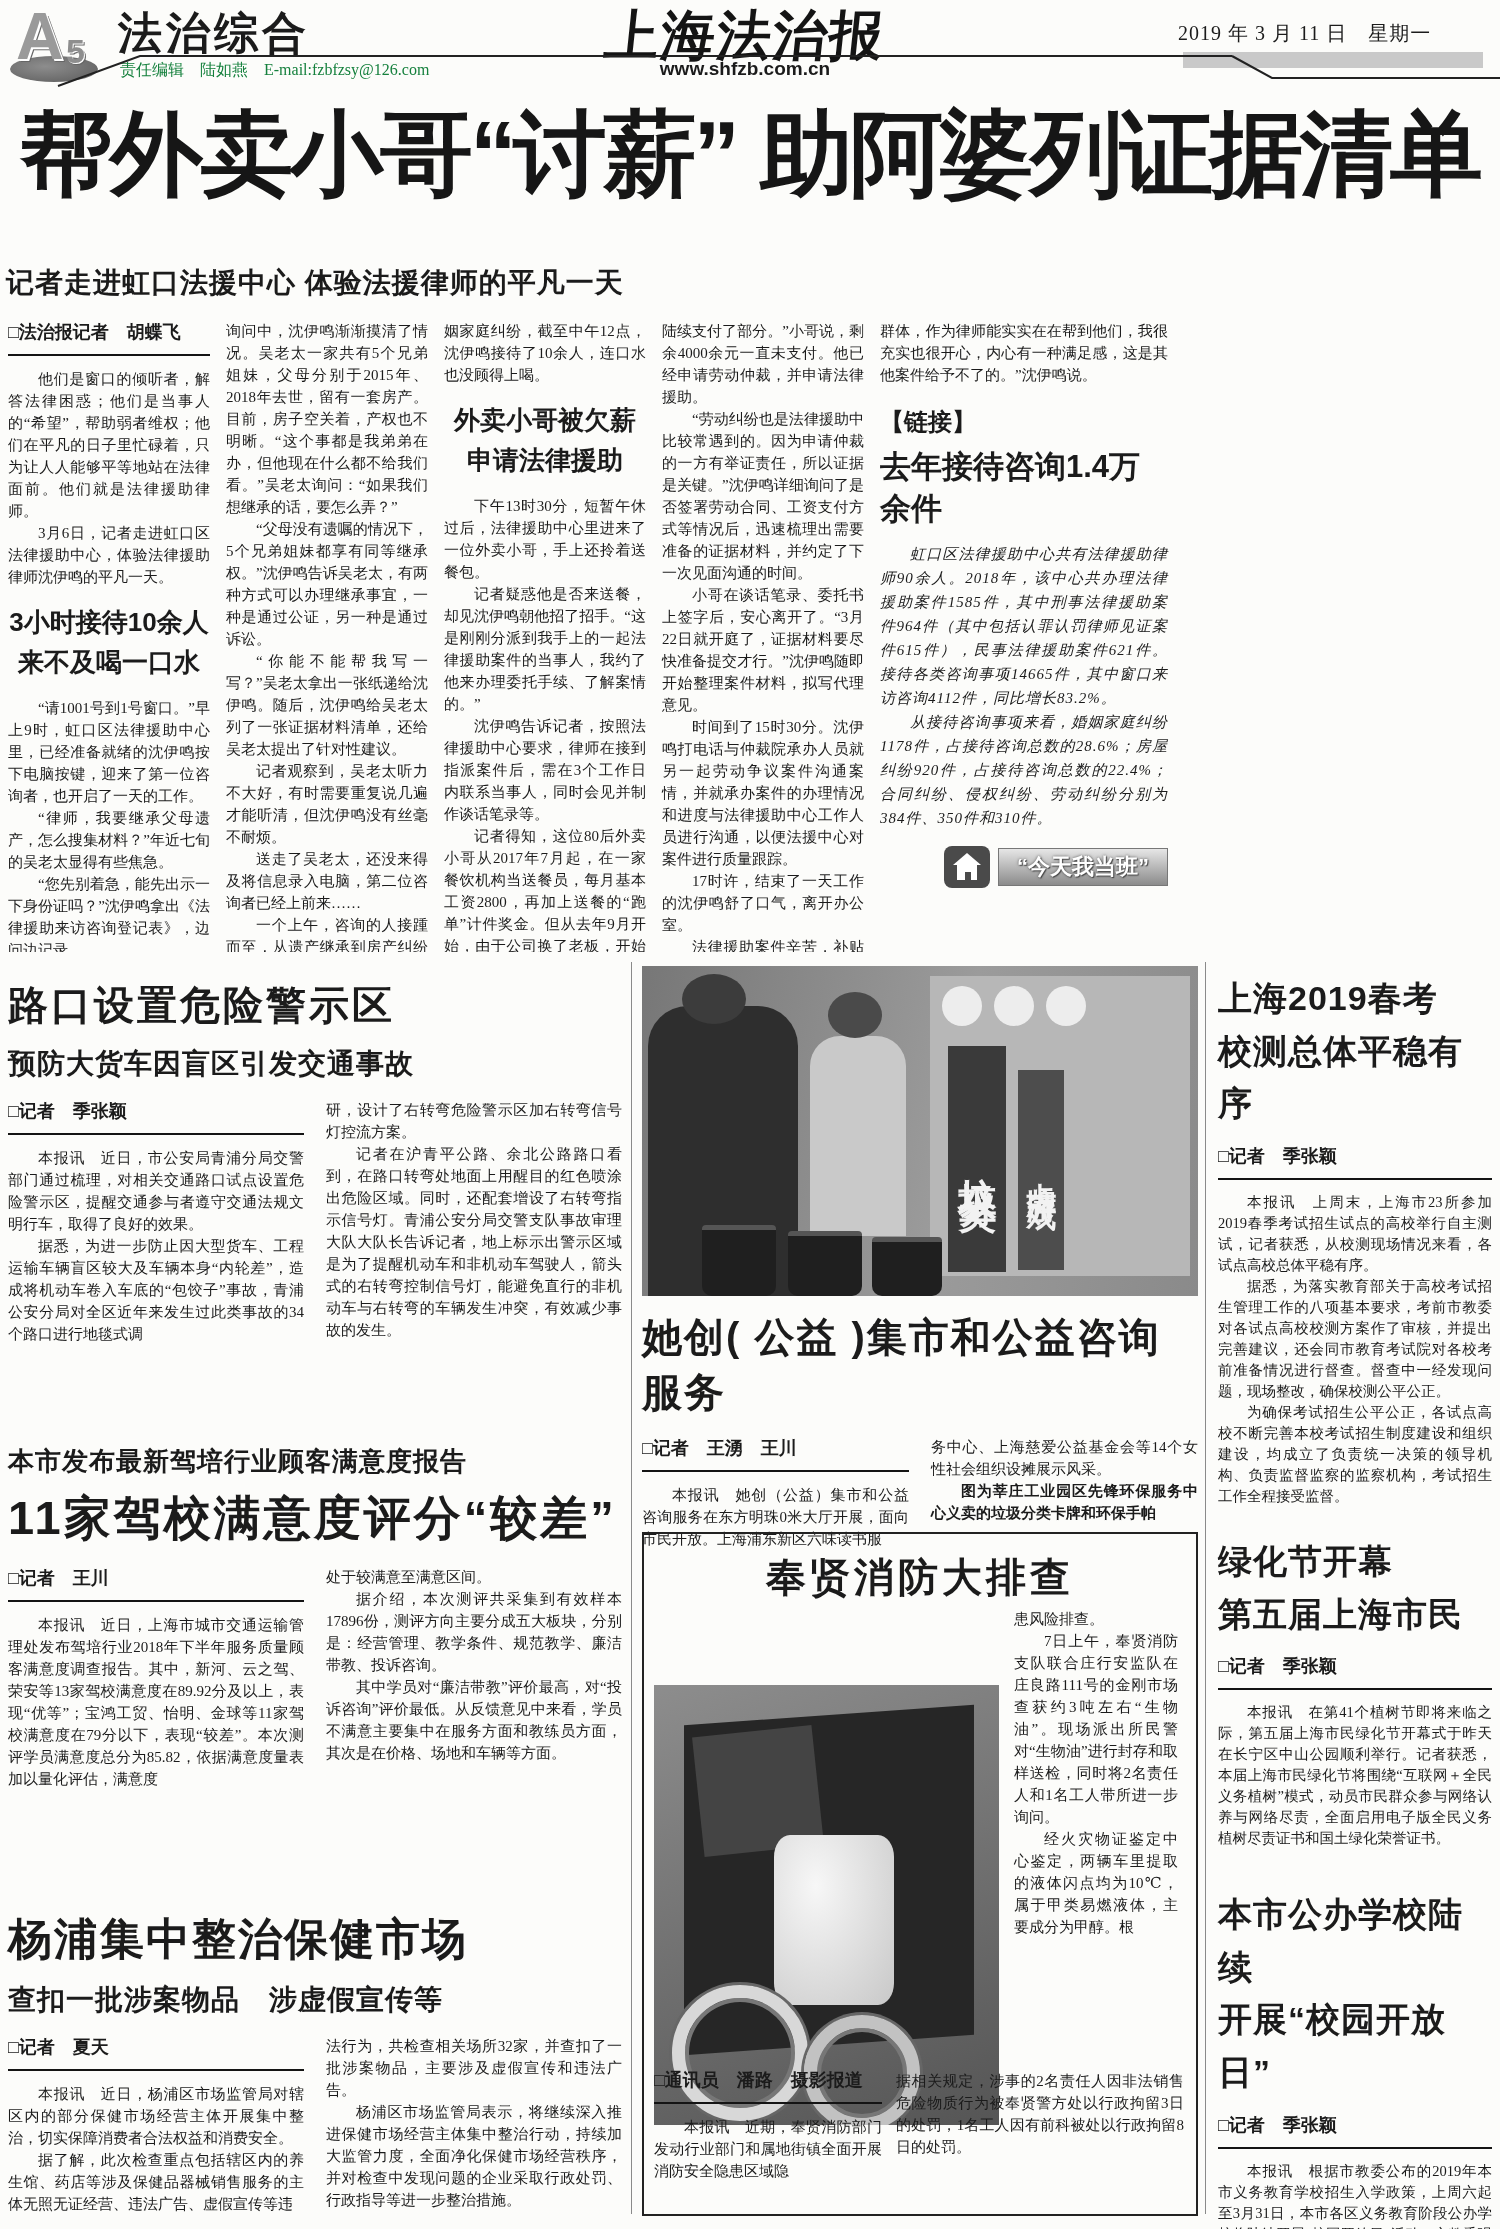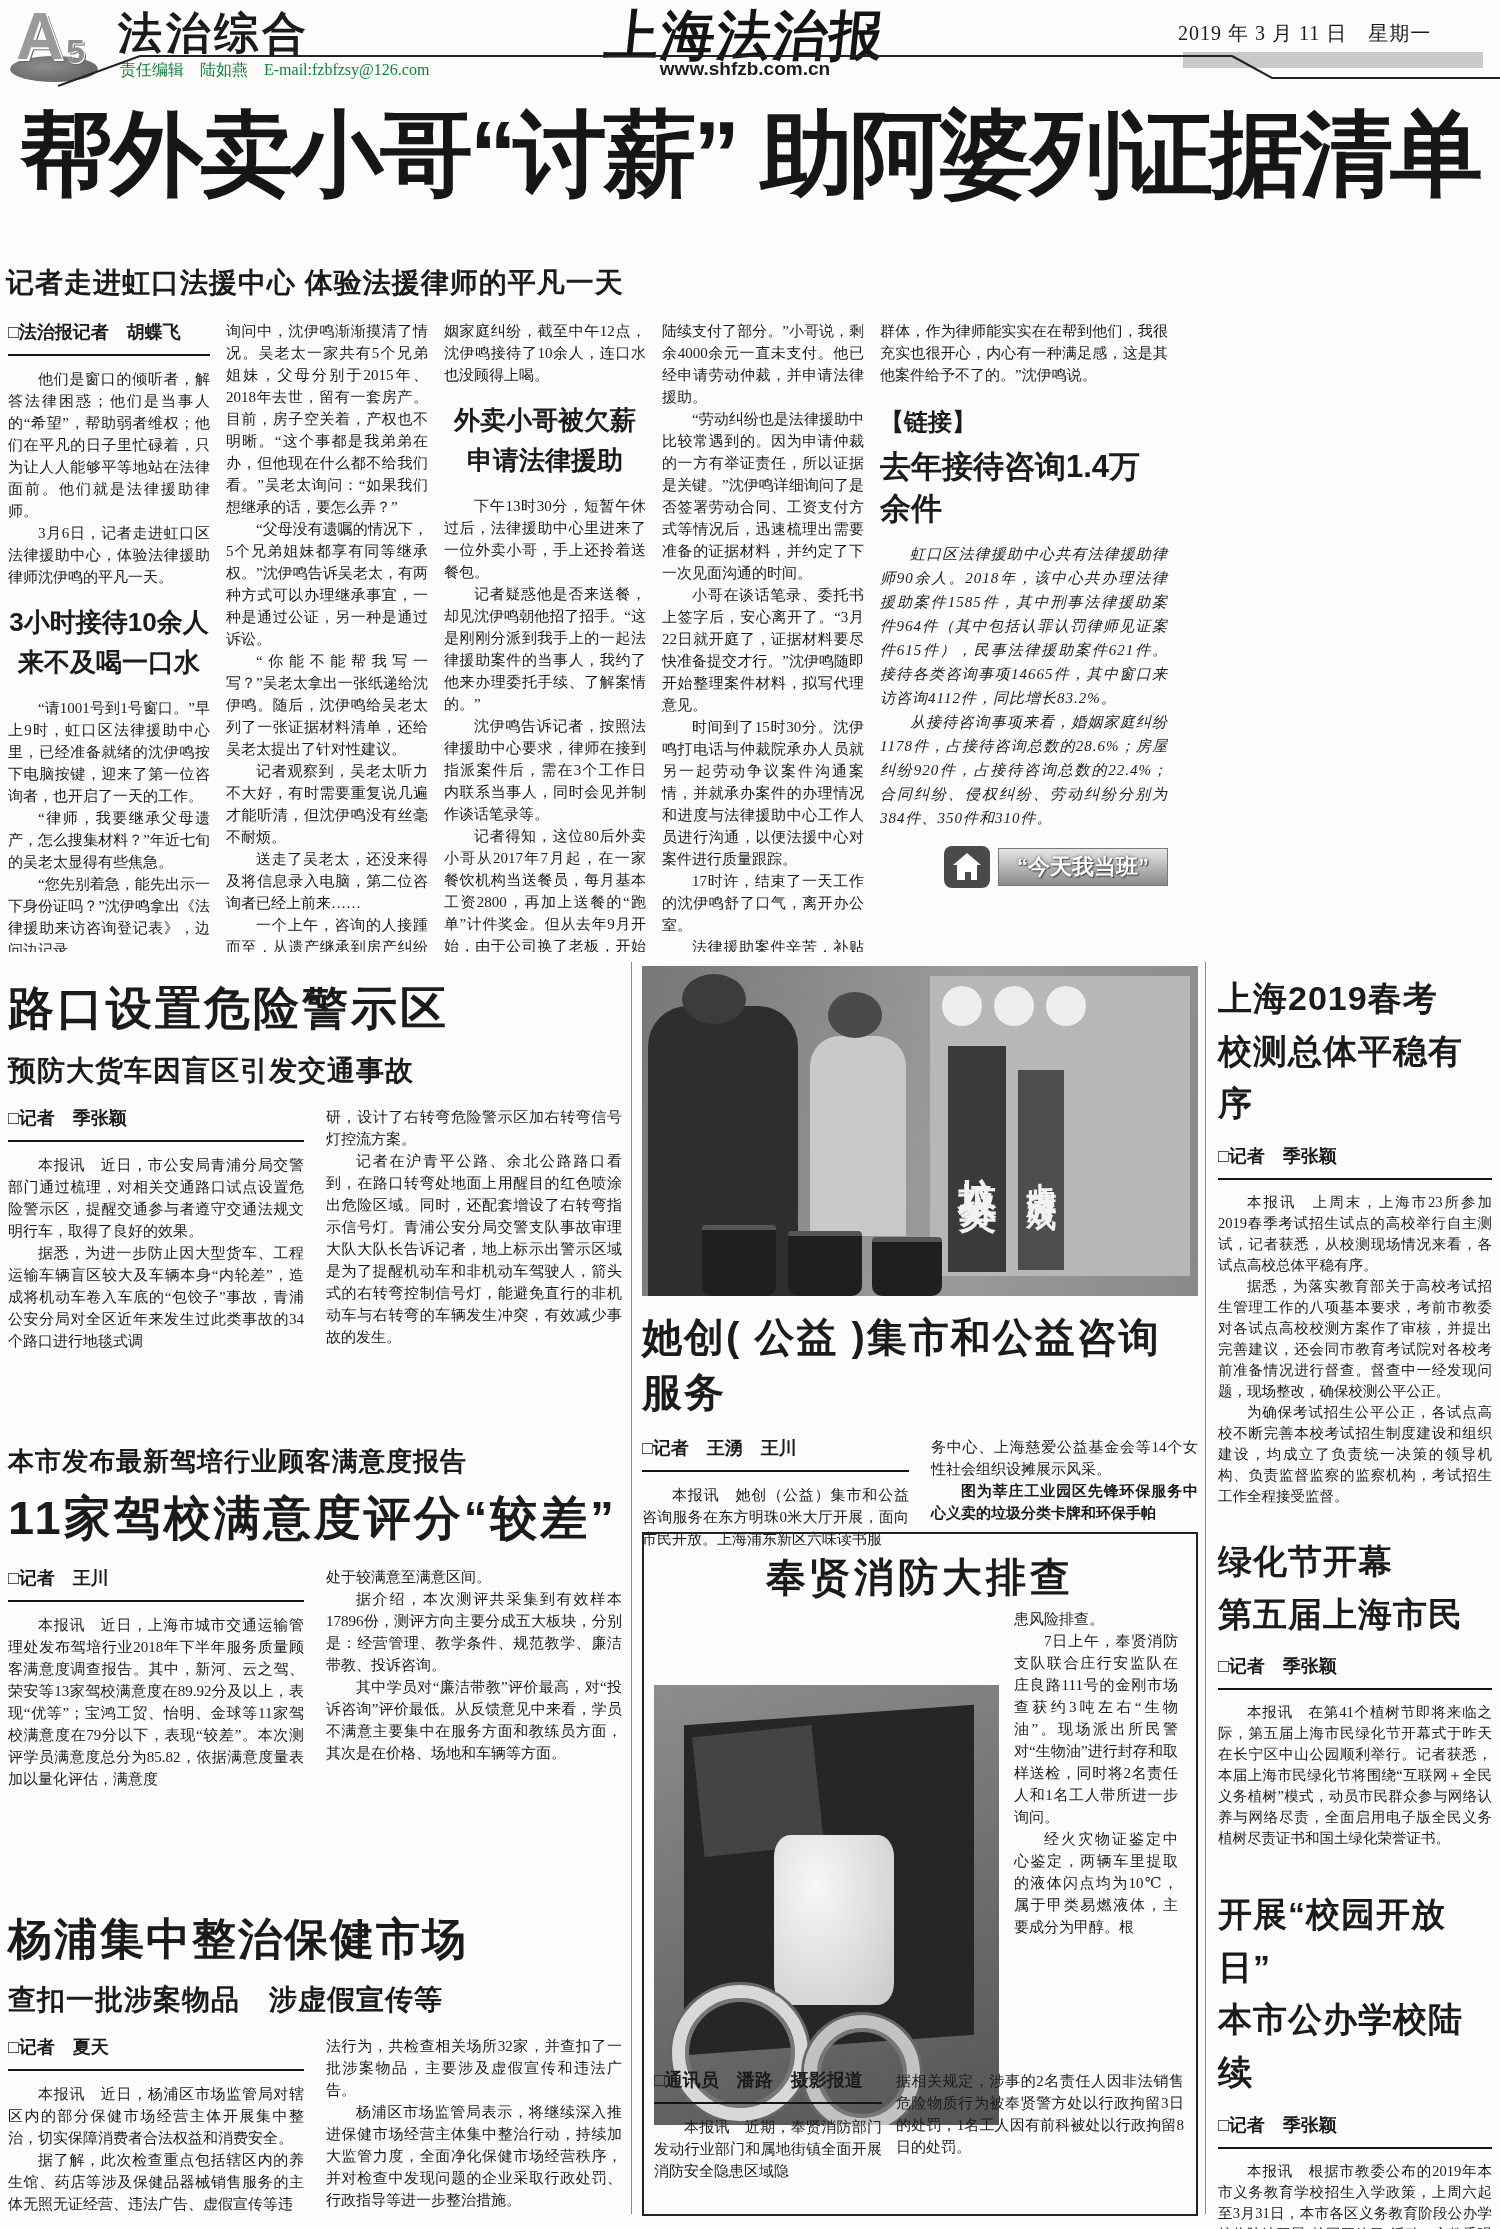--- a/index.html
+++ b/index.html
@@ -43,21 +43,21 @@
   .house{position:relative;width:46px;height:42px;background:#4a4a4a;border-radius:8px;flex:0 0 auto;}
   .house .roof{position:absolute;left:9px;top:7px;width:0;height:0;
                border-left:14px solid transparent;border-right:14px solid transparent;border-bottom:12px solid #fff;}
   .house .body{position:absolute;left:13px;top:19px;width:20px;height:15px;background:#fff;}
   .house .door{position:absolute;left:21px;top:26px;width:6px;height:8px;background:#4a4a4a;}
   .ribbon{height:36px;background:linear-gradient(180deg,#e6e6e6,#8b8b8b);border:1px solid #777;
           display:flex;align-items:center;padding:0 18px;font-size:22px;font-weight:bold;color:#fff;
           font-family:"Liberation Sans",sans-serif;text-shadow:0 0 3px #555,1px 1px 1px #444;}
   
   .vrule{width:1px;background:#8a8a8a;}
-  .t-xl{font-family:"Liberation Sans",sans-serif;font-weight:bold;font-size:46px;letter-spacing:3px;}
+  .t-xl{font-family:"Liberation Sans",sans-serif;font-weight:bold;font-size:40px;letter-spacing:3px;}
   .t-lg{font-family:"Liberation Sans",sans-serif;font-weight:bold;font-size:44px;letter-spacing:2px;}
   .t-kicker{font-family:"Liberation Sans",sans-serif;font-weight:bold;font-size:26px;letter-spacing:1px;}
   .t-sub{font-family:"Liberation Sans",sans-serif;font-weight:bold;font-size:28px;margin-top:12px;letter-spacing:1px;}
   .t-side{font-family:"Liberation Sans",sans-serif;font-weight:bold;font-size:34px;line-height:1.55;letter-spacing:1px;}
   .cols2{display:flex;gap:22px;margin-top:16px;}
   .cols2>div{flex:1;min-width:0;}
   .caption-bold{font-weight:bold;font-family:"Liberation Sans",sans-serif;}
   .side-body p{font-size:14.5px;line-height:21px;}
   
   .photo{position:relative;overflow:hidden;background:linear-gradient(100deg,#777 0%,#9b9b9b 55%,#8a8a8a 100%);}
@@ -274,20 +274,20 @@
     <div class="t-side">
       <div>绿化节开幕</div>
       <div>第五届上海市民</div>
     </div>
     <div class="byline" style="margin-top:14px;">□记者　季张颖</div>
     <p class="para">本报讯　在第41个植树节即将来临之际，第五届上海市民绿化节开幕式于昨天在长宁区中山公园顺利举行。记者获悉，本届上海市民绿化节将围绕“互联网＋全民义务植树”模式，动员市民群众参与网络认养与网络尽责，全面启用电子版全民义务植树尽责证书和国土绿化荣誉证书。</p>
   </div>
 
   <div class="abs side-body" style="left:1218px;top:1888px;width:274px;">
     <div class="t-side">
+      <div>本市公办学校陆续</div>
       <div>开展“校园开放日”</div>
-      <div>本市公办学校陆续</div>
     </div>
     <div class="byline" style="margin-top:14px;">□记者　季张颖</div>
     <p class="para">本报讯　根据市教委公布的2019年本市义务教育学校招生入学政策，上周六起至3月31日，本市各区义务教育阶段公办学校将陆续开展“校园开放日”活动。市教委强调，校园开放日不得组织任何测试或面谈。3月18日，“上海市义务教育入学报名系统”将开通。</p>
   </div>
 
 </div>
 
 </body></html>

